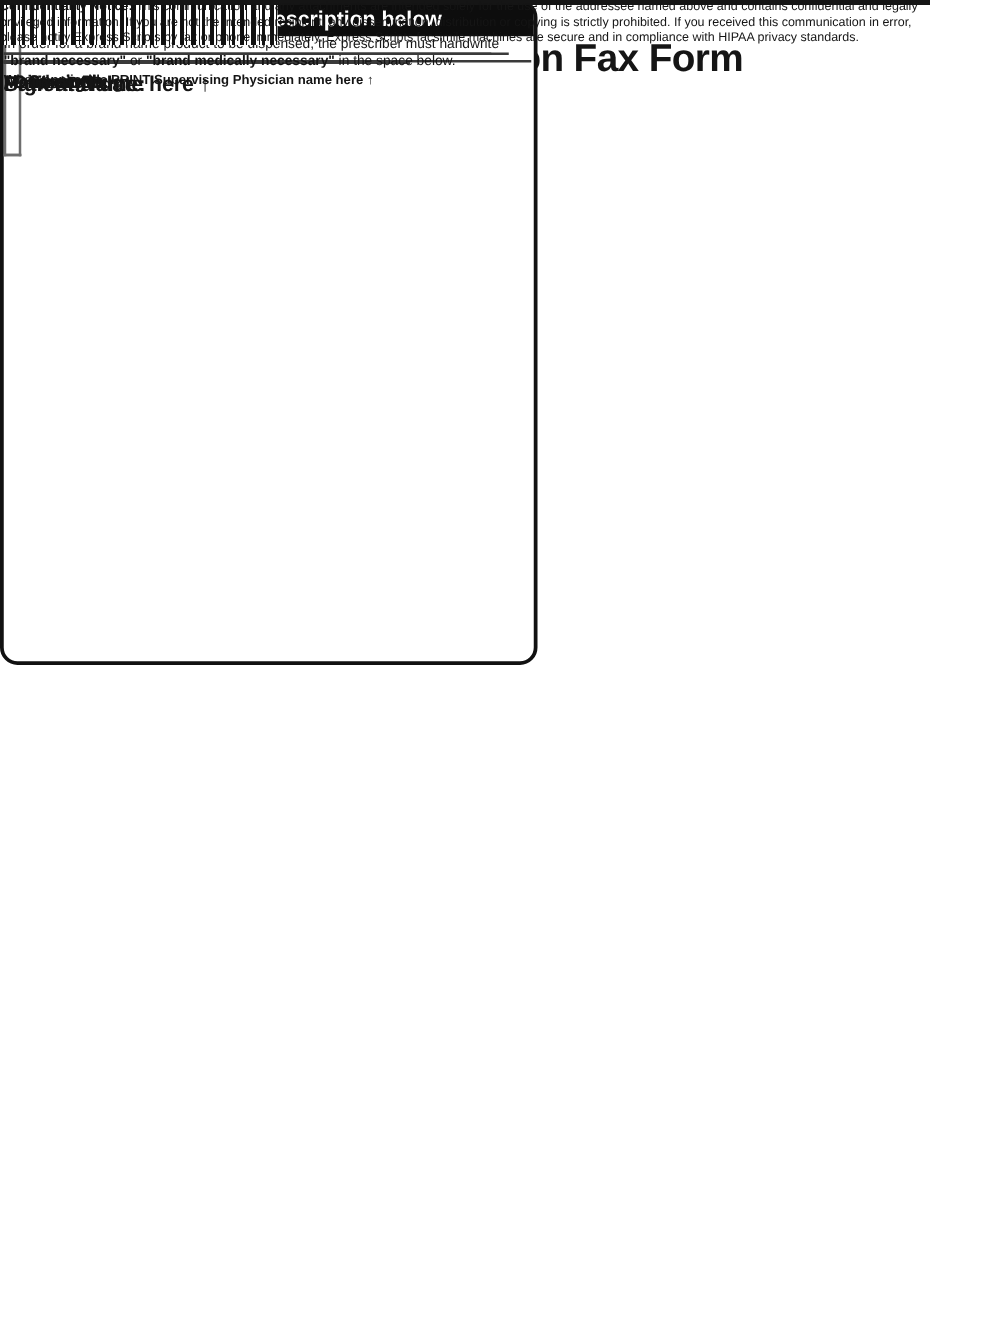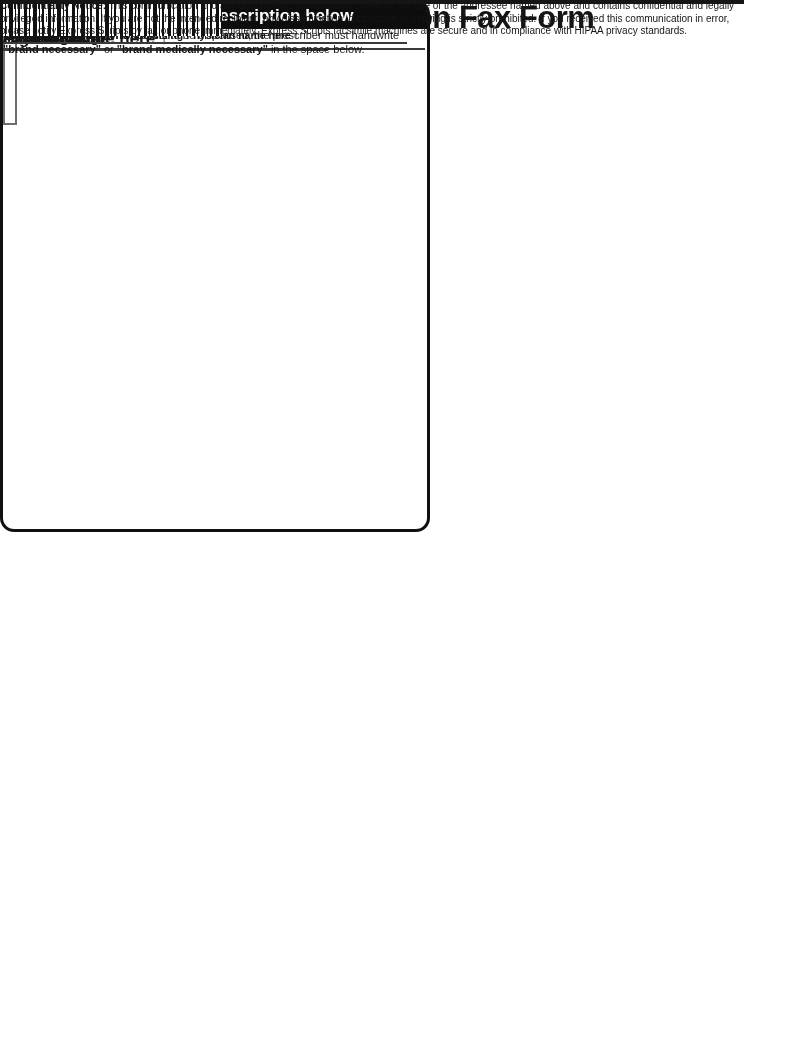--- a/index.html
+++ b/index.html
@@ -3,21 +3,21 @@
 <meta charset="utf-8">
 <style>
   * { margin:0; padding:0; box-sizing:border-box; }
   html,body { background:#e9e9e9; }
   body { font-family:"Liberation Sans", sans-serif; color:#151515; }
   .page {
     position:relative; width:800px; height:1063px; margin:0 auto;
     background:#ffffff; overflow:hidden;
   }
   .abs { position:absolute; }
-  .b { font-weight:bold; }
+  .b { font-weight:bold;margin-top:29px; }
   .rule { background:#151515; }
   .line { border-bottom:2px solid #3a3a3a; }
   .line.gray { border-bottom-color:#6f6f6f; }
   .barcode {
     background:repeating-linear-gradient(90deg,
       #101010 0 3px, #fff 3px 5px, #101010 5px 6px, #fff 6px 9px,
       #101010 9px 13px, #fff 13px 15px, #101010 15px 16px, #fff 16px 18px,
       #101010 18px 20px, #fff 20px 24px);
   }
   

